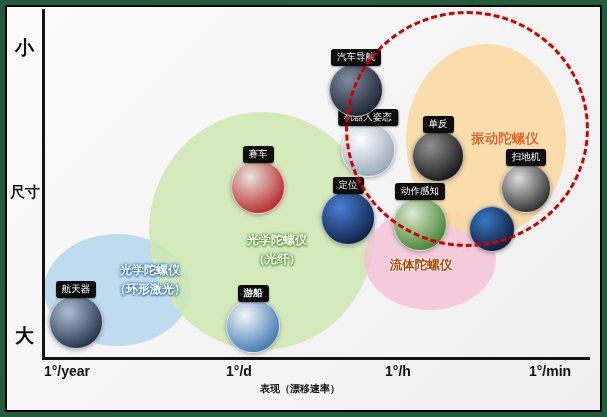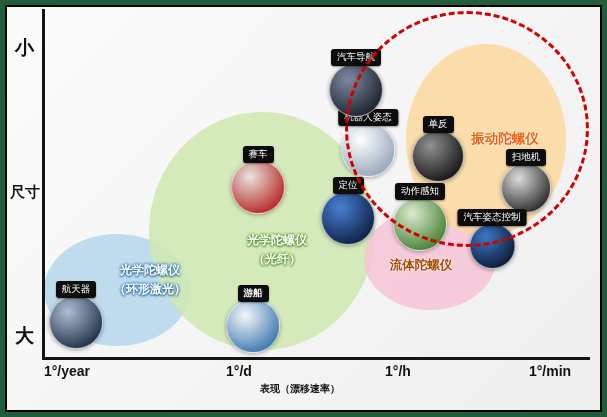--- a/index.html
+++ b/index.html
@@ -75,21 +75,20 @@
         </div>
         <div class="item" style="left: 519px; top: 142px;">
           <div class="tag">扫地机</div>
           <div class="photo" style="height: 50px; width: 50px; background: radial-gradient(circle at 35% 30%, rgb(220, 220, 220) 0%, rgb(30, 30, 30) 85%);"></div>
         </div>
         <div class="item" style="left: 413px; top: 176px;">
           <div class="tag">动作感知</div>
           <div class="photo" style="height: 54px; width: 54px; background: radial-gradient(circle at 35% 30%, rgb(220, 234, 208) 0%, rgb(59, 122, 40) 85%);"></div>
         </div>
         <div class="item" style="left: 485px; top: 202px;">
-          <div class="tag">汽车姿态控制</div>
           <div class="photo" style="height: 46px; width: 46px; background: radial-gradient(circle at 35% 30%, rgb(58, 120, 200) 0%, rgb(10, 20, 40) 85%);"></div>
         </div>
       </div>
     <div class="layer">
         <div class="glabel white-blue" style="left: 143px; top: 254px;">
           <div>光学陀螺仪</div>
           <div>（环形激光）</div>
         </div>
         <div class="glabel white-green" style="left: 270px; top: 224px;">
           <div>光学陀螺仪</div>

